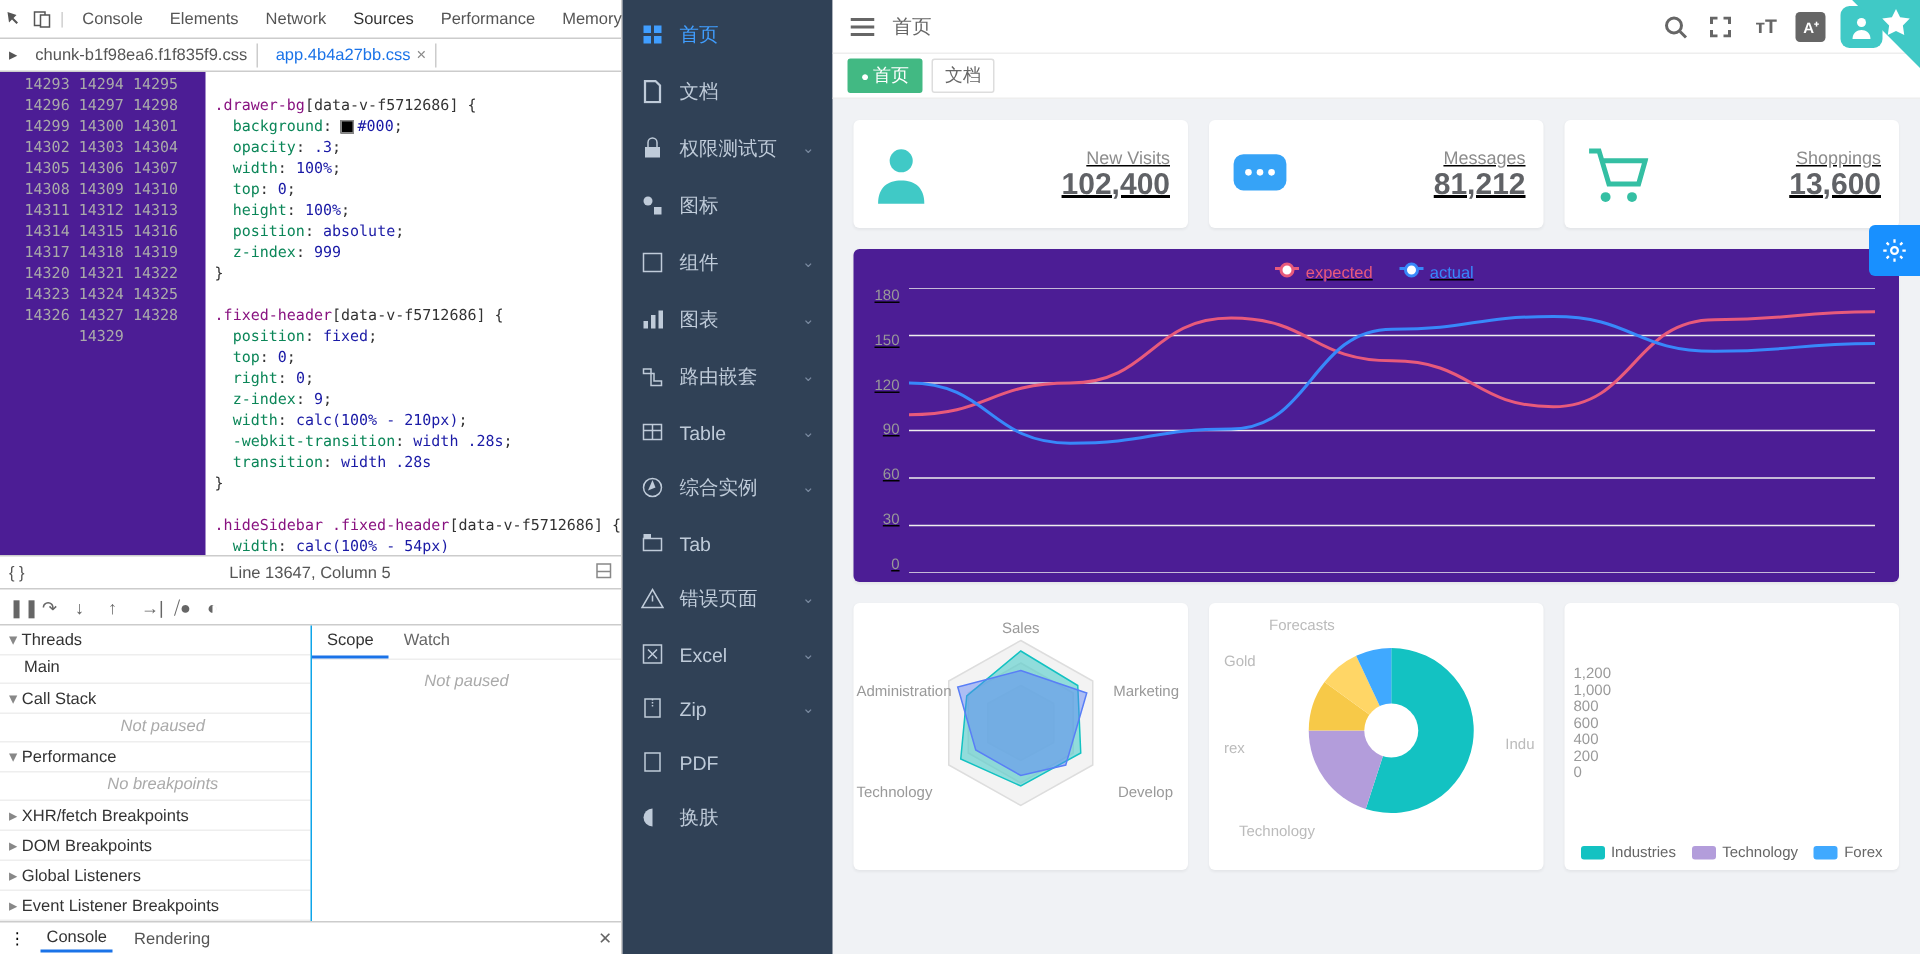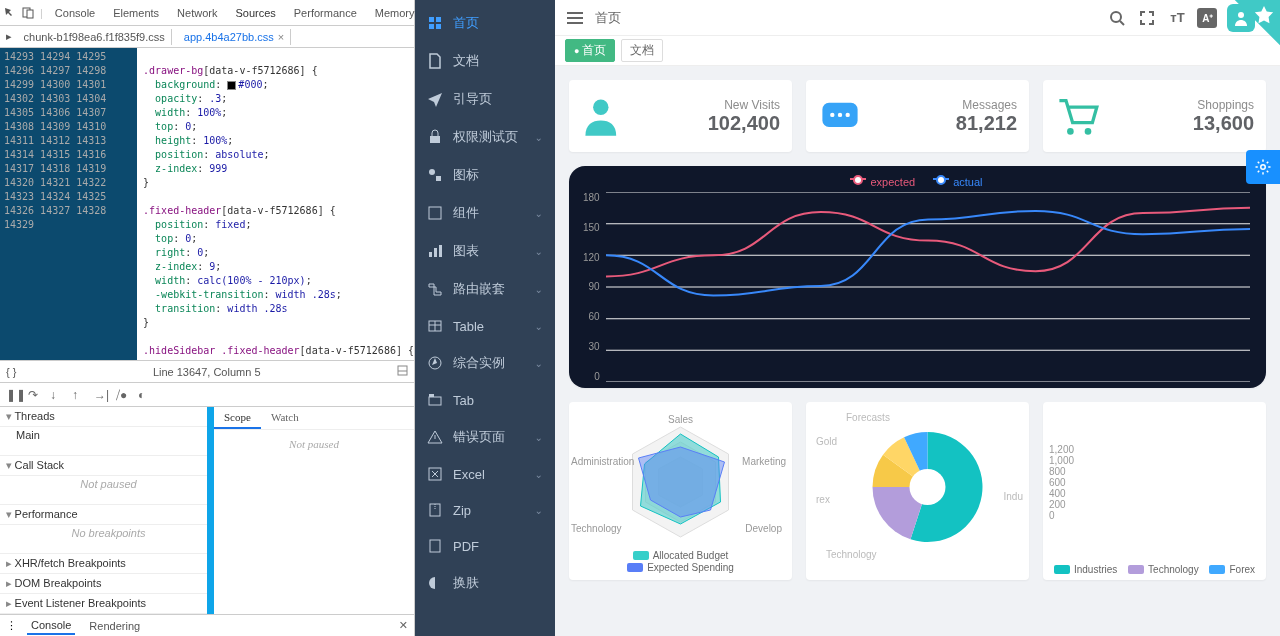--- a/index.html
+++ b/index.html
@@ -12,42 +12,42 @@
 .dt-toolbar .ic { width: 14px; height: 14px; display: inline-flex; align-items: center; justify-content: center; color: #666; }
 .dt-tab { padding: 4px 6px; cursor: pointer; color: #555; }
 .dt-tab.active { color: #333; }
 .dt-toolbar .err { color: #d93025; margin-left: auto; display: flex; align-items: center; gap: 2px; }
 .dt-toolbar .close { padding: 0 4px; color: #333; }
 .dt-files { height: 22px; display: flex; align-items: center; border-bottom: 1px solid #ccc; font-size: 11px; color: #555; padding-left: 6px; gap: 6px; }
 .dt-files .ftab { padding: 2px 6px; border-right: 1px solid #ccc; }
 .dt-files .ftab.active { background: #fff; color: #1a73e8; position: relative; }
 .dt-files .ftab.active .x { color: #888; margin-left: 4px; }
 .dt-editor { flex: 1; display: flex; overflow: auto; font-family: Menlo, Consolas, monospace; font-size: 10px; line-height: 14px; background: #fff; }
-.gutter { background: #0c4a6e; color: #aaa; text-align: left; padding: 2px 6px 2px 4px; user-select: none; }
+.gutter { background: #4c1d95; color: #aaa; text-align: center; padding: 2px 6px 2px 4px; user-select: none; }
 .code { padding: 2px 0 2px 6px; white-space: pre; color: #333; }
 .sel .sel-tag { color: #881280; } 
 .prop { color: #0b8658; }
 .val { color: #1a1aa6; }
 .num { color: #1a1aa6; }
 .kw { color: #1a1aa6; text-align: right; }
 .swatch { display:inline-block; width:9px; height:9px; background:#000; border:1px solid #888; vertical-align:middle; margin-right:2px;}
 .dt-status { height: 22px; border-top: 1px solid #ccc; display: flex; align-items: center; font-size: 11px; color: #555; padding: 0 6px; gap: 6px; justify-content: space-between; }
 .dt-debugbar { height: 24px; border-top: 1px solid #ccc; display: flex; align-items: center; padding: 0 6px; gap: 8px; color: #666; }
 .dt-debugbar .ic { width: 14px; height: 14px; }
 .dt-lower { flex: 0 0 178px; display: flex; border-top: 1px solid #ccc; }
 .dt-left-accordions { width: 207px; overflow: auto; font-size: 11px; }
-.dt-scope { flex: 1; border-left: 7px solid #0ea5e9; font-family: Liberation Serif, serif; }
+.dt-scope { flex: 1; border-left: 1px solid #0ea5e9; }
 .dt-scope-tabs { display: flex; border-bottom: 1px solid #eee; font-size: 11px; }
 .dt-scope-tabs div { padding: 4px 10px; color: #666; }
 .dt-scope-tabs .act { color: #333; border-bottom: 2px solid #1a73e8; }
 .dt-np { text-align: center; font-style: italic; color: #aaa; padding: 8px; font-size: 11px; }
 .acc-h { padding: 3px 6px; border-bottom: 1px solid #eee; cursor: pointer; color: #333; }
 .acc-h::before { content: "▸ "; color: #888; }
 .acc-h.open::before { content: "▾ "; }
-.acc-body { padding: 2px 6px 14px 16px; color: #aaa; font-style: italic; font-size: 11px; border-bottom: 1px solid #eee; text-align:center;}
+.acc-body { padding: 2px 6px 4px 16px; color: #aaa; font-style: italic; font-size: 11px; border-bottom: 1px solid #eee; text-align:center;}
 .dt-drawer { height: 22px; border-top: 1px solid #ccc; display: flex; align-items: center; font-size: 11px; padding: 0 6px; gap: 10px; }
 .dt-drawer .t { padding: 2px 4px; color: #555; }
 .dt-drawer .t.act { border-bottom: 2px solid #1a73e8; color: #333; }
 .dt-drawer .x { margin-left: auto; color: #666; }
 
 
 .app { flex: 1; display: flex; height: 100%; background: #f0f2f5; position: relative; }
 .sidebar { width: 140px; background: #304156; color: #bfcbd9; overflow-y: auto; padding-top: 4px; }
 .mi { display: flex; align-items: center; padding: 10px 12px; gap: 10px; font-size: 13px; cursor: pointer; position: relative; }
 .mi.active { color: #409eff; }
@@ -55,28 +55,28 @@
 .mi .arrow { margin-left: auto; color: #7a8aa0; font-size: 10px; }
 .main { flex: 1; display: flex; flex-direction: column; overflow: auto; }
 .header { height: 36px; background: #fff; display: flex; align-items: center; padding: 0 10px; gap: 10px; color: #666; font-size: 13px; border-bottom: 1px solid #eee; }
 .header .spacer { flex: 1; }
 .header .hic { width: 20px; height: 20px; display: flex; align-items: center; justify-content: center; color: #666; }
 .avatar { width: 28px; height: 28px; background: #40c9c6; border-radius: 6px; display: flex; align-items: center; justify-content: center; color: #fff; }
 .tabs { height: 30px; display: flex; align-items: center; padding: 0 10px; gap: 6px; background: #fff; border-bottom: 1px solid #eee; font-size: 12px; }
 .tab { border: 1px solid #ddd; padding: 2px 8px; border-radius: 2px; color: #666; cursor:pointer; }
 .tab.active { background: #42b983; color: #fff; border-color: #42b983; }
 .tab.active::before { content: "● "; font-size: 9px; }
-.content { padding: 14px; display: flex; flex-direction: column; gap: 14px; }
+.content { padding: 14px; display: flex; flex-direction: column; gap: 14px; text-decoration: underline; }
 .cards { display: flex; gap: 14px; }
 .card { flex: 1; background: #fff; border-radius: 4px; padding: 14px 12px; display: flex; align-items: center; gap: 12px; box-shadow: 0 1px 2px rgba(0,0,0,.05); }
 .card .cic { width: 44px; height: 44px; display: flex; align-items: center; justify-content: center; }
 .card .txt { flex: 1; text-align: right; }
 .card .ttl { color: #8c8c8c; font-size: 12px; }
 .card .val { color: #606266; font-size: 20px; font-weight: 600; }
-.bigchart { background: #0f172a; border-radius: 16px; padding: 10px 16px 6px 14px; box-shadow: 0 1px 2px rgba(0,0,0,.05); }
+.bigchart { background: #4c1d95; border-radius: 4px; padding: 10px 16px 6px 14px; box-shadow: 0 1px 2px rgba(0,0,0,.05); }
 .legend { display: flex; justify-content: center; gap: 18px; font-size: 11px; color: #666; margin-bottom: 4px; }
 .lg { display: flex; align-items: center; gap: 4px; }
 .lg .dot { width: 16px; height: 8px; border-top: 2px solid currentColor; position: relative; }
 .lg .dot::after { content: ""; width: 6px; height: 6px; border: 2px solid currentColor; background: #fff; border-radius: 50%; position: absolute; left: 3px; top: -5px; }
 .linewrap { display: flex; }
 .yaxis { display: flex; flex-direction: column; justify-content: space-between; align-items: flex-end; padding-right: 6px; color: #999; font-size: 10px; height: 190px; }
 .linesvg { flex: 1; height: 190px; }
 .xaxis { display: flex; justify-content: space-between; font-size: 10px; color: #999; padding: 2px 0 0 34px; }
 .row2 { display: flex; gap: 14px; }
 .panel { flex: 1; background: #fff; border-radius: 4px; box-shadow: 0 1px 2px rgba(0,0,0,.05); height: 178px; position: relative; overflow: hidden; }
@@ -235,20 +235,21 @@
     <div class="dt-lower">
       <div class="dt-left-accordions">
         <div class="acc-h open">Threads</div>
         <div class="acc-body" style="text-align:left;font-style:normal;color:#333">Main</div>
         <div class="acc-h open">Call Stack</div>
         <div class="acc-body">Not paused</div>
         <div class="acc-h open">Performance</div>
         <div class="acc-body">No breakpoints</div>
         <div class="acc-h">XHR/fetch Breakpoints</div>
         <div class="acc-h">DOM Breakpoints</div>
+        <div class="acc-h">Global Listeners</div>
         <div class="acc-h">Event Listener Breakpoints</div>
       </div>
       <div class="dt-scope">
         <div class="dt-scope-tabs">
           <div class="act">Scope</div>
           <div>Watch</div>
         </div>
         <div class="dt-np">Not paused</div>
       </div>
     </div>
@@ -274,28 +275,20 @@
           </span>
           <span>首页</span>
         </div>
         <div class="mi">
           <span class="mic">
             <svg width="16" height="16" viewBox="0 0 16 16" fill="currentColor">
               <path d="M3 1h7l3 3v11H3z" fill="none" stroke="currentColor" stroke-width="1.5"></path>
             </svg>
           </span>
           <span>文档</span>
-        </div>
-        <div class="mi">
-          <span class="mic">
-            <svg width="16" height="16" viewBox="0 0 16 16" fill="currentColor">
-              <path d="M1 8l14-6-6 14-2-5z"></path>
-            </svg>
-          </span>
-          <span>引导页</span>
         </div>
         <div class="mi">
           <span class="mic">
             <svg width="16" height="16" viewBox="0 0 16 16" fill="currentColor">
               <rect x="3" y="7" width="10" height="7"></rect>
               <path d="M5 7V4a3 3 0 016 0v3" fill="none" stroke="currentColor"></path>
             </svg>
           </span>
           <span>权限测试页</span>
           <span class="arrow">⌄</span>
@@ -554,30 +547,20 @@
                 <polygon points="0,-25 22,-13 22,13 0,25 -22,13 -22,-13" fill="#e2e2e2" stroke="#ddd"></polygon>
                 <polygon points="0,-48 38,-25 40,20 0,42 -40,24 -36,-18" fill="rgba(64,201,198,.55)" stroke="#13c2c2"></polygon>
                 <polygon points="0,-35 44,-20 30,28 0,35 -30,18 -42,-24" fill="rgba(89,126,247,.45)" stroke="#597ef7"></polygon>
               </g>
             </svg>
             <span class="radar-lbl" style="top:12px;left:50%;transform:translateX(-50%)">Sales</span>
             <span class="radar-lbl" style="top:54px;right:6px">Marketing</span>
             <span class="radar-lbl" style="bottom:46px;right:10px">Develop</span>
             <span class="radar-lbl" style="bottom:46px;left:2px">Technology</span>
             <span class="radar-lbl" style="top:54px;left:2px">Administration</span>
-            <div class="radar-legend">
-              <span class="rlg">
-                  <span class="b" style="background:#36cfc9"></span>
-                  <span>Allocated Budget</span>
-                </span><br>
-              <span class="rlg">
-                  <span class="b" style="background:#597ef7"></span>
-                  <span>Expected Spending</span>
-                </span>
-            </div>
           </div>
 
           <div class="panel">
             <svg width="100%" height="100%" viewBox="0 0 220 178" id="piesvg">
                 <path d="M120,85 L120,30 A55,55 0 1 1 103.00406530937786,137.30810839623342 Z" fill="#13c2c2"></path>
                 <path d="M120,85 L103.00406530937786,137.30810839623342 A55,55 0 0 1 65,84.99999999999996 Z" fill="#b39ddb"></path>
                 <path d="M120,85 L65,84.99999999999996 A55,55 0 0 1 75.50406530937789,52.67181112391397 Z" fill="#f7c948"></path>
                 <path d="M120,85 L75.50406530937789,52.67181112391397 A55,55 0 0 1 96.58213896392104,35.23451211436891 Z" fill="#ffd666"></path>
                 <path d="M120,85 L96.58213896392104,35.23451211436891 A55,55 0 0 1 120.00000000000004,30 Z" fill="#40a9ff"></path>
                 <circle cx="120" cy="85" r="18" fill="#fff"></circle>

